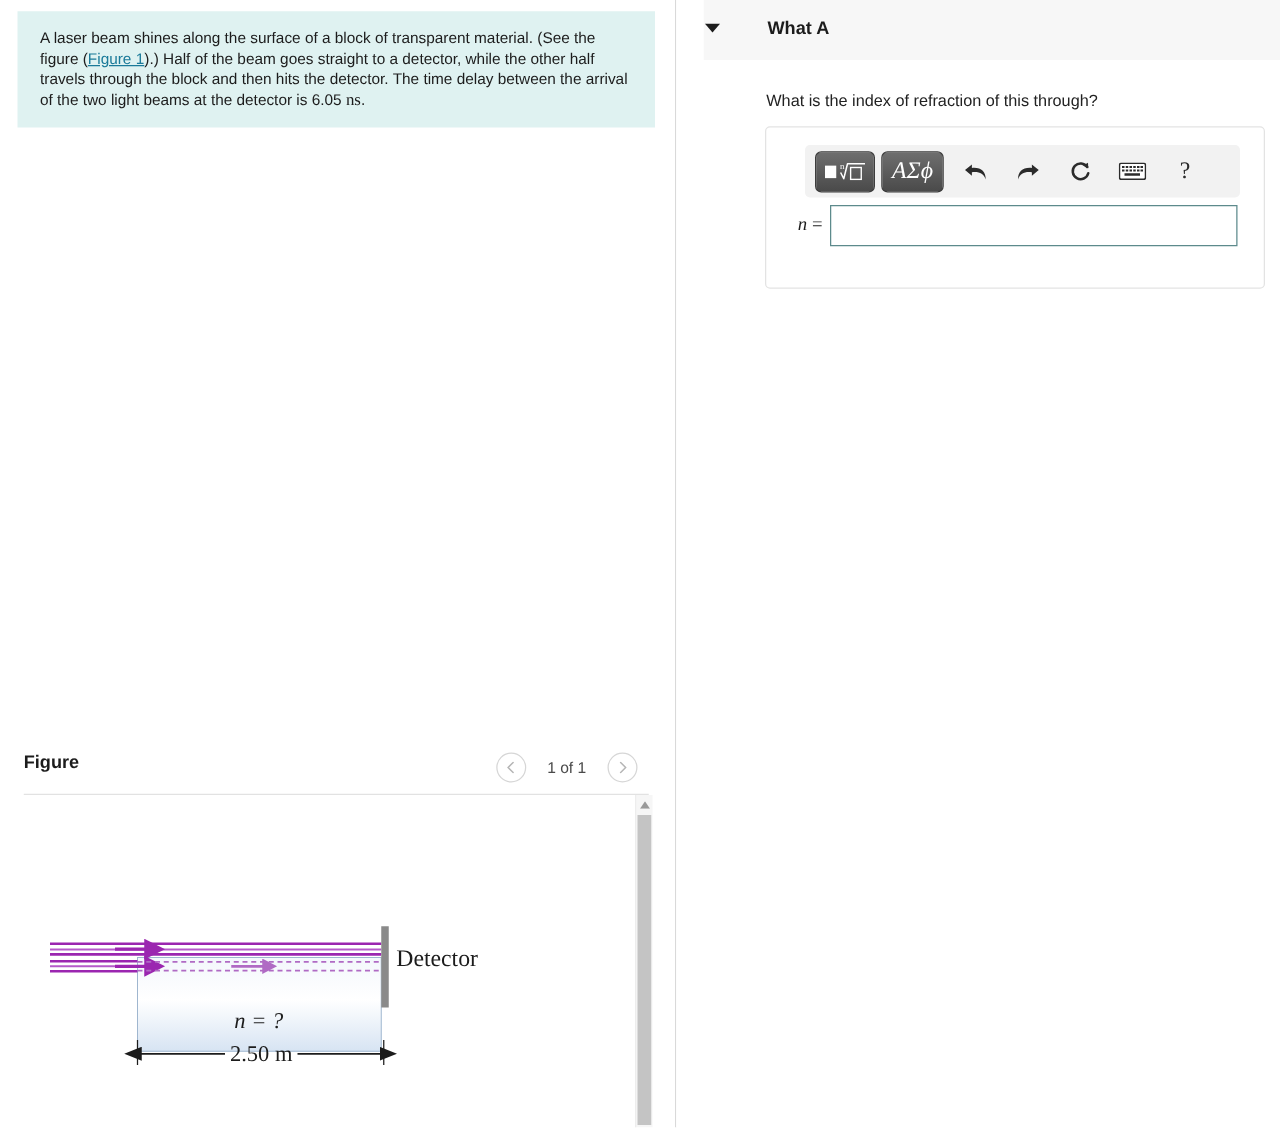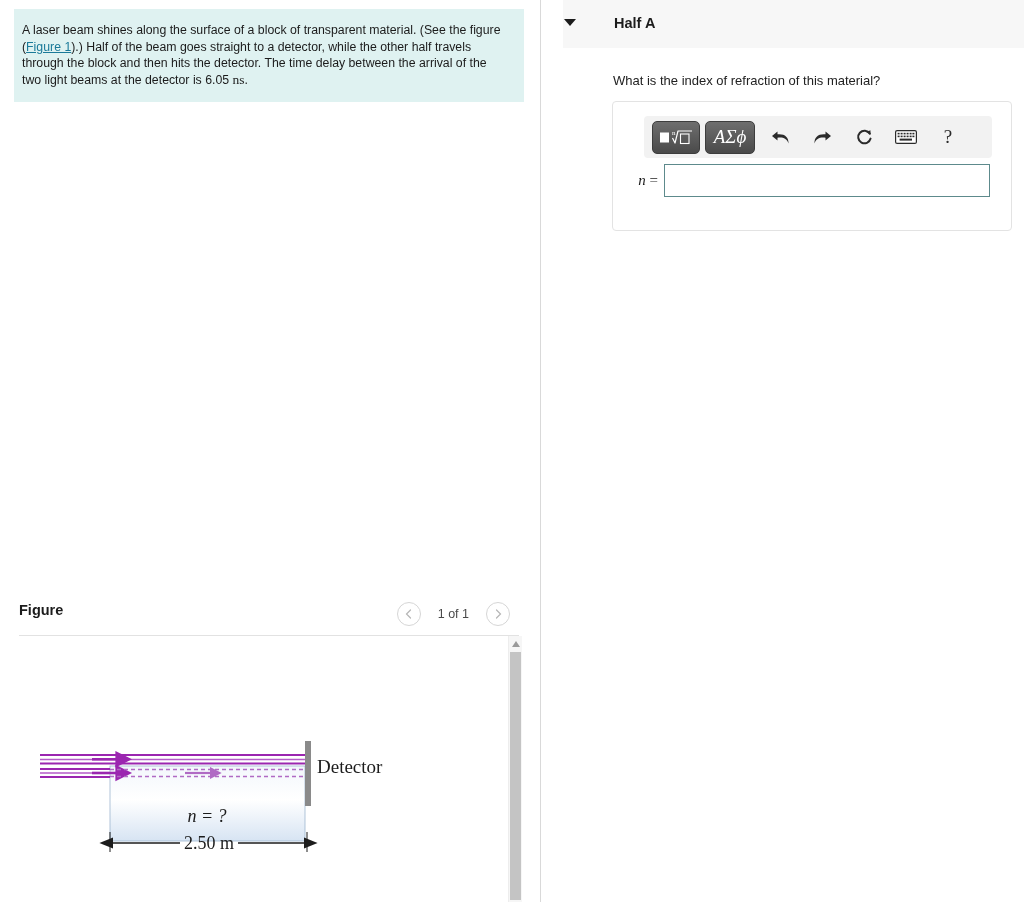--- a/index.html
+++ b/index.html
@@ -35,21 +35,21 @@
     background: #ffffff;
   }
 
   .problem-box {
     position: absolute;
     left: 14px;
     top: 9px;
     width: 510px;
     box-sizing: border-box;
     background: #dff2f1;
-    padding: 13px 18px 14px 8px;
+    padding: 13px 18px 14px 18px;
   }
   .problem-text {
     font-size: 12.3px;
     line-height: 16.6px;
     color: #1c1c1c;
     margin: 0;
     font-family: "Liberation Sans", sans-serif;
   }
   .problem-link {
     color: #1a7a99;
@@ -397,23 +397,23 @@
       <div class="fig-scroll-thumb"></div>
     </div>
   </div>
 
   <div class="pane-divider"></div>
 
   <div class="right-pane">
 
     <div class="part-header"></div>
     <div class="part-caret"></div>
-    <div class="part-title">Half A</div>
-
-    <div class="question-text">What is the index of refraction of this material?</div>
+    <div class="part-title">What A</div>
+
+    <div class="question-text">What is the index of refraction of this through?</div>
 
     <div class="answer-panel">
 
       <div class="toolbar">
 
         <div class="tb-dark">
           <svg width="34" height="20" viewBox="0 0 34 20">
             <rect x="1" y="5.5" width="9" height="10" fill="#ffffff"></rect>
             <text x="13" y="8" font-family="Liberation Serif, serif" font-size="7" fill="#ffffff">n</text>
             <path d="M13.5 11 L16 16 L19 4 L33 4" stroke="#ffffff" stroke-width="1.2" fill="none" stroke-linejoin="round"></path>

